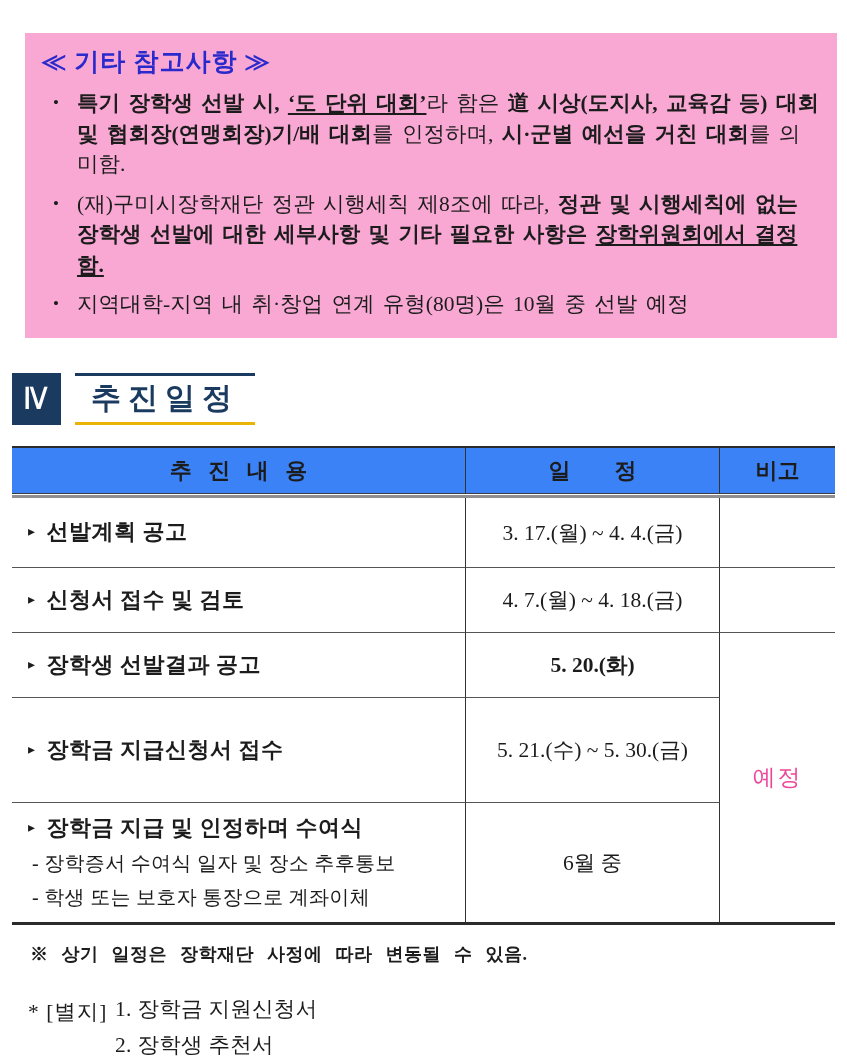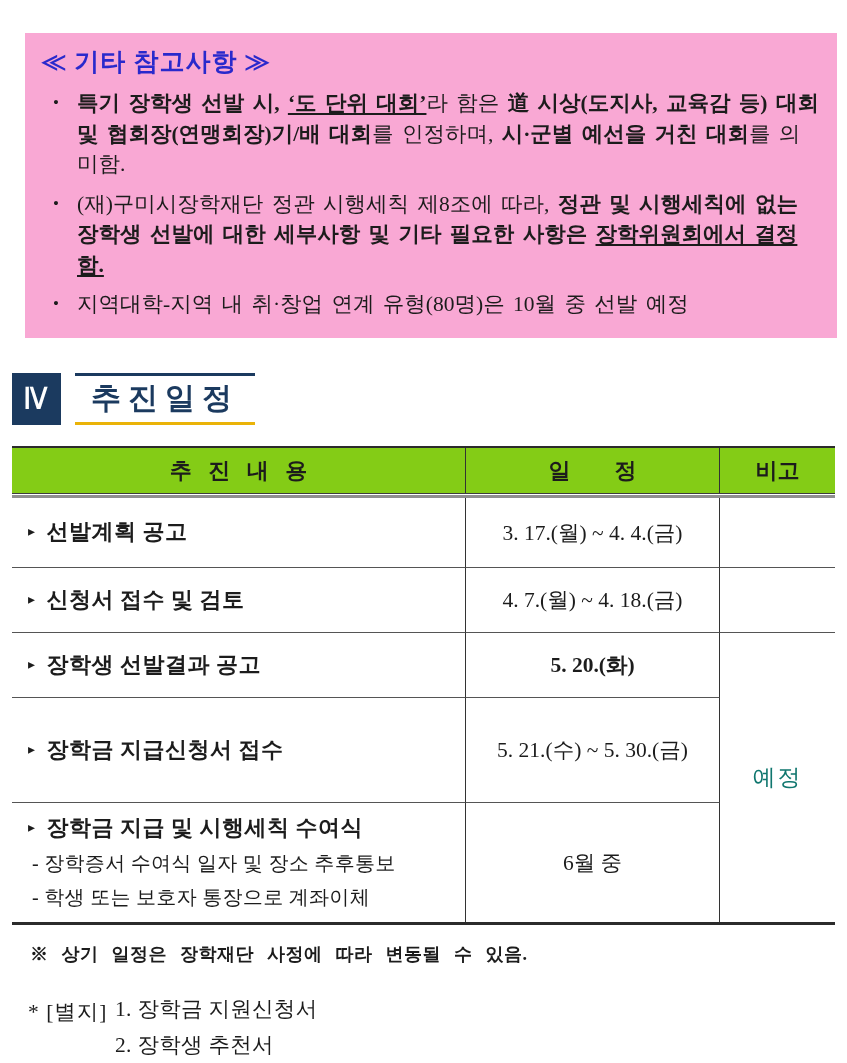--- a/index.html
+++ b/index.html
@@ -41,34 +41,34 @@
   }
 
   
   .schedule-table {
     margin:21px 0 0 12px; width:823px;
     display:grid; grid-template-columns:454px 254px 115px;
     border-top:2px solid #2b2b2b; border-bottom:3px solid #2b2b2b;
     box-sizing:border-box;
   }
   .th {
-    background:#84cc16; font-weight:bold; font-size:22px;
+    background:#3b82f6; font-weight:bold; font-size:22px;
     text-align:center; padding:8px 0 7px; white-space:pre;
   }
   .th-content { border-right:1.5px solid #333; }
   .th-sched   { border-right:1.5px solid #333; }
   .t-sep { grid-column:1/-1; height:5px; background:linear-gradient(to bottom,#3c3c3c 0 1.5px,#ffffff 1.5px 2.2px,#8f8f8f 2.2px 100%); }
   .cell { display:flex; flex-direction:column; justify-content:center; box-sizing:border-box; }
   .c-content { padding:10px 8px 10px 16px; border-right:1.5px solid #333; border-bottom:1px solid #555; }
   .c-sched   { align-items:center; text-align:left; font-size:21.5px; border-right:1.5px solid #333; border-bottom:1px solid #555; }
   .c-note    { border-bottom:1px solid #555; }
   .no-bb { border-bottom:none; }
   .c-note-merged {
     grid-row:span 3; display:flex; align-items:center; justify-content:center;
-    color:#0f766e; font-size:23px; letter-spacing:2px;
+    color:#ec4899; font-size:23px; letter-spacing:2px;
   }
   .r-a { min-height:70px; } .r-b { min-height:65px; } .r-c { min-height:65px; }
   .r-d { min-height:105px; } .r-e { min-height:119px; }
   .main-line { font-weight:bold; font-size:22px; letter-spacing:0.5px; }
   .row-marker { font-size:14px; margin-right:11px; vertical-align:3px; }
   .sub-line { font-size:20px; margin-top:7px; padding-left:4px; letter-spacing:0.3px; }
   .sched-bold { font-weight:bold; }
 
   
   .footnote {
@@ -138,21 +138,21 @@
     <div class="cell c-note-merged">예정</div>
 
     <div class="cell c-content r-d">
       <div class="main-line"><span class="row-marker">▸</span><span>장학금 지급신청서 접수</span></div>
     </div>
     <div class="cell c-sched r-d">
         <span>5. 21.(수) ~ 5. 30.(금)</span>
       </div>
 
     <div class="cell c-content r-e no-bb">
-      <div class="main-line"><span class="row-marker">▸</span><span>장학금 지급 및 시행세칙 수여식</span></div>
+      <div class="main-line"><span class="row-marker">▸</span><span>장학금 지급 및 인정하며 수여식</span></div>
       <div class="sub-line">- 장학증서 수여식 일자 및 장소 추후통보</div>
       <div class="sub-line">- 학생 또는 보호자 통장으로 계좌이체</div>
     </div>
     <div class="cell c-sched r-e no-bb">
         <span>6월 중</span>
       </div>
   </div>
 
   <div class="footnote">※ 상기 일정은 장학재단 사정에 따라 변동될 수 있음.</div>
 

